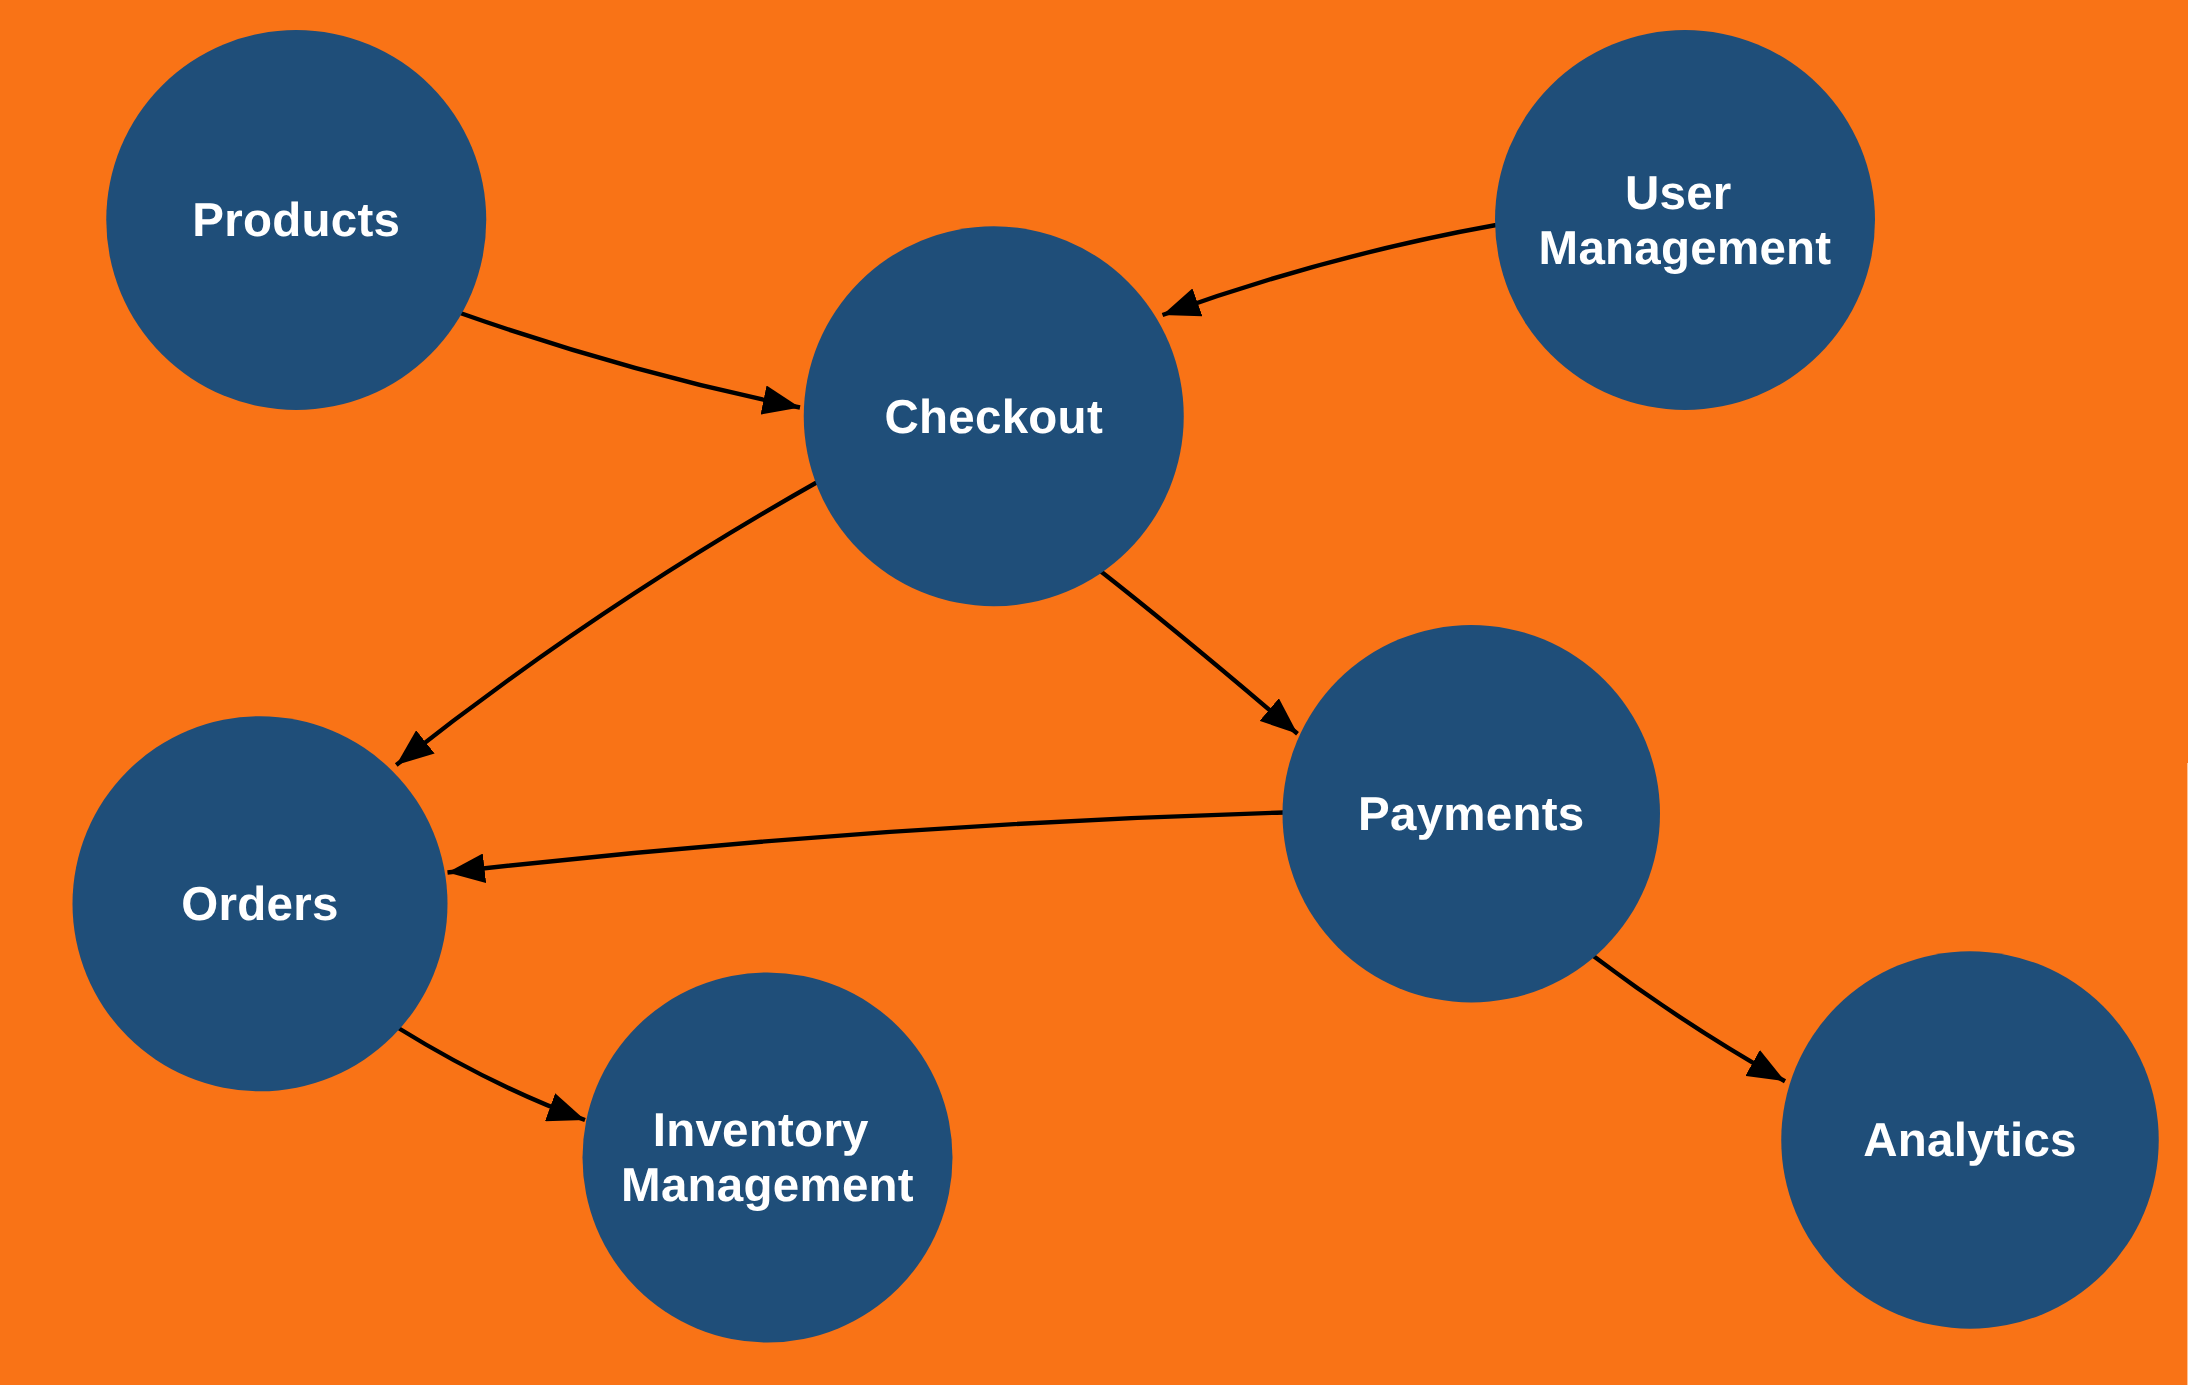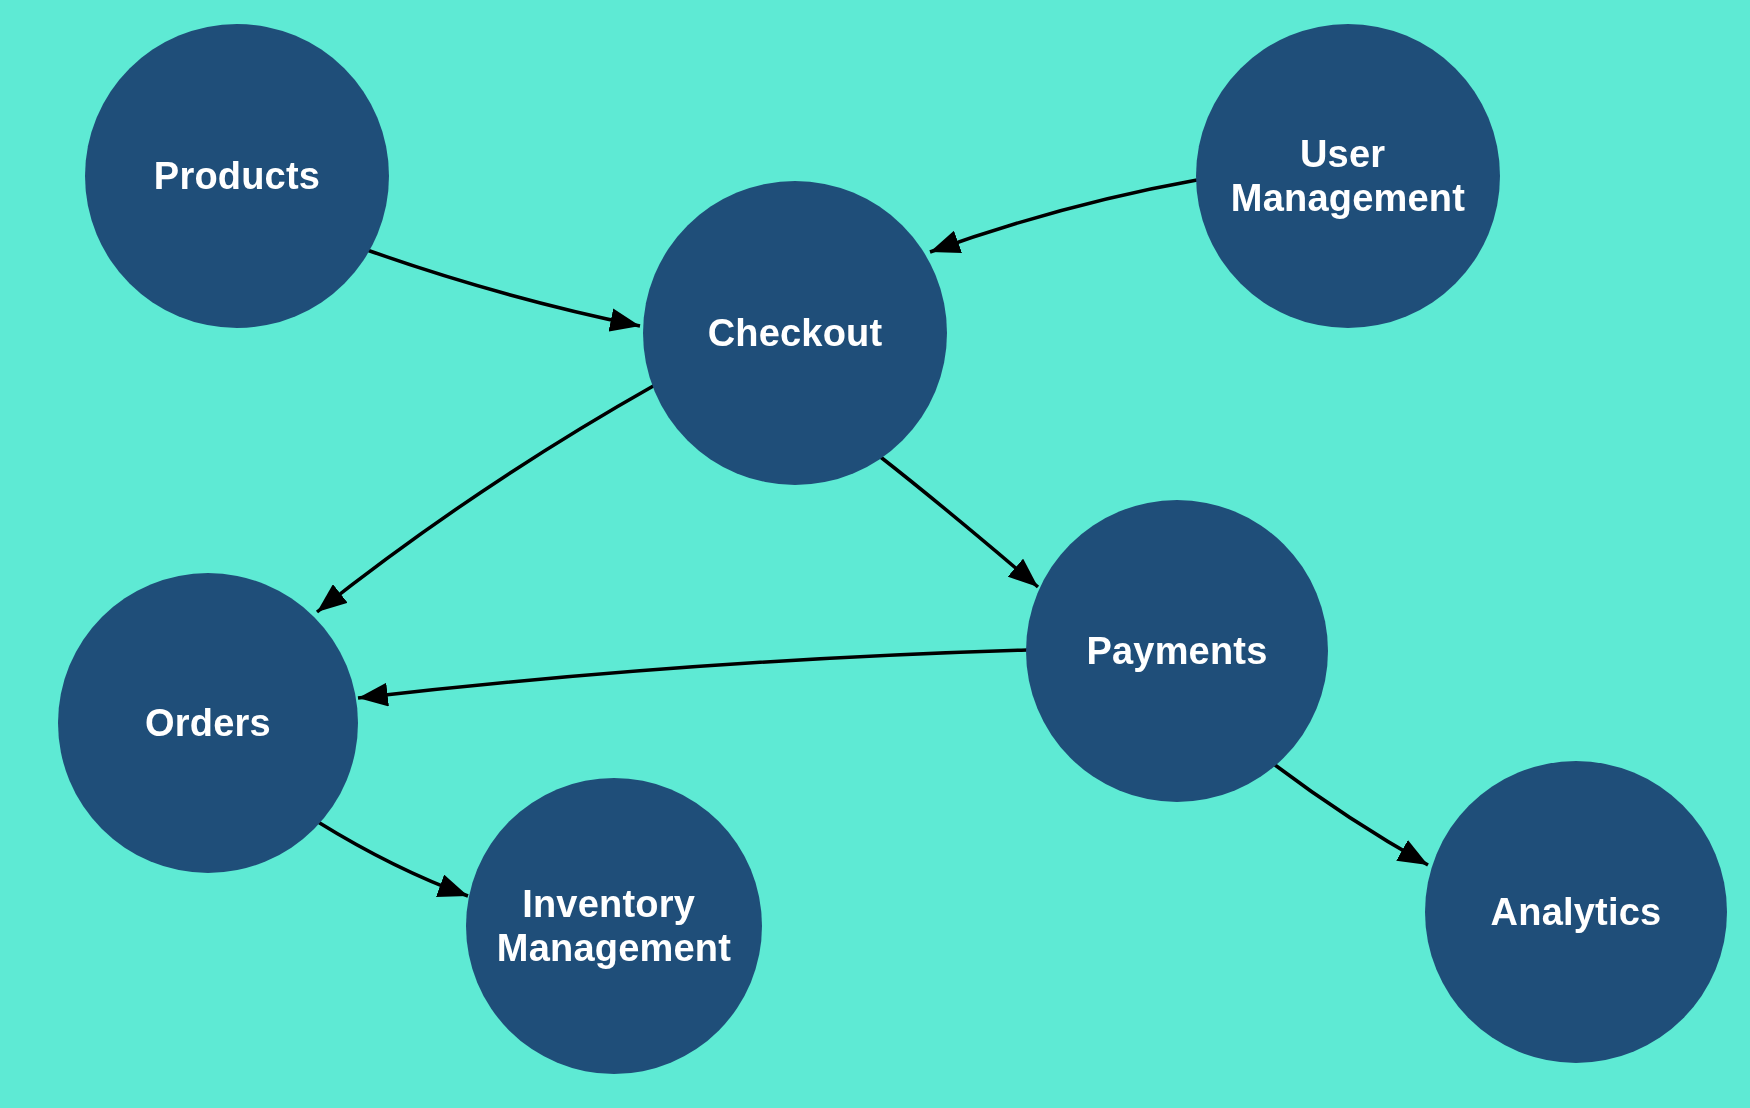--- a/index.html
+++ b/index.html
@@ -4,21 +4,21 @@
 <style>
   html, body {
     margin: 0;
     padding: 0;
     background: #ffffff;
   }
   .stage {
     position: relative;
     width: 1750px;
     height: 1108px;
-    background: #5eead4;
+    background: #f97316;
     overflow: hidden;
     font-family: "Liberation Sans", sans-serif;
   }
   svg.diagram {
     display: block;
     width: 1750px;
     height: 1108px;
   }
   .edge {
     fill: none;

